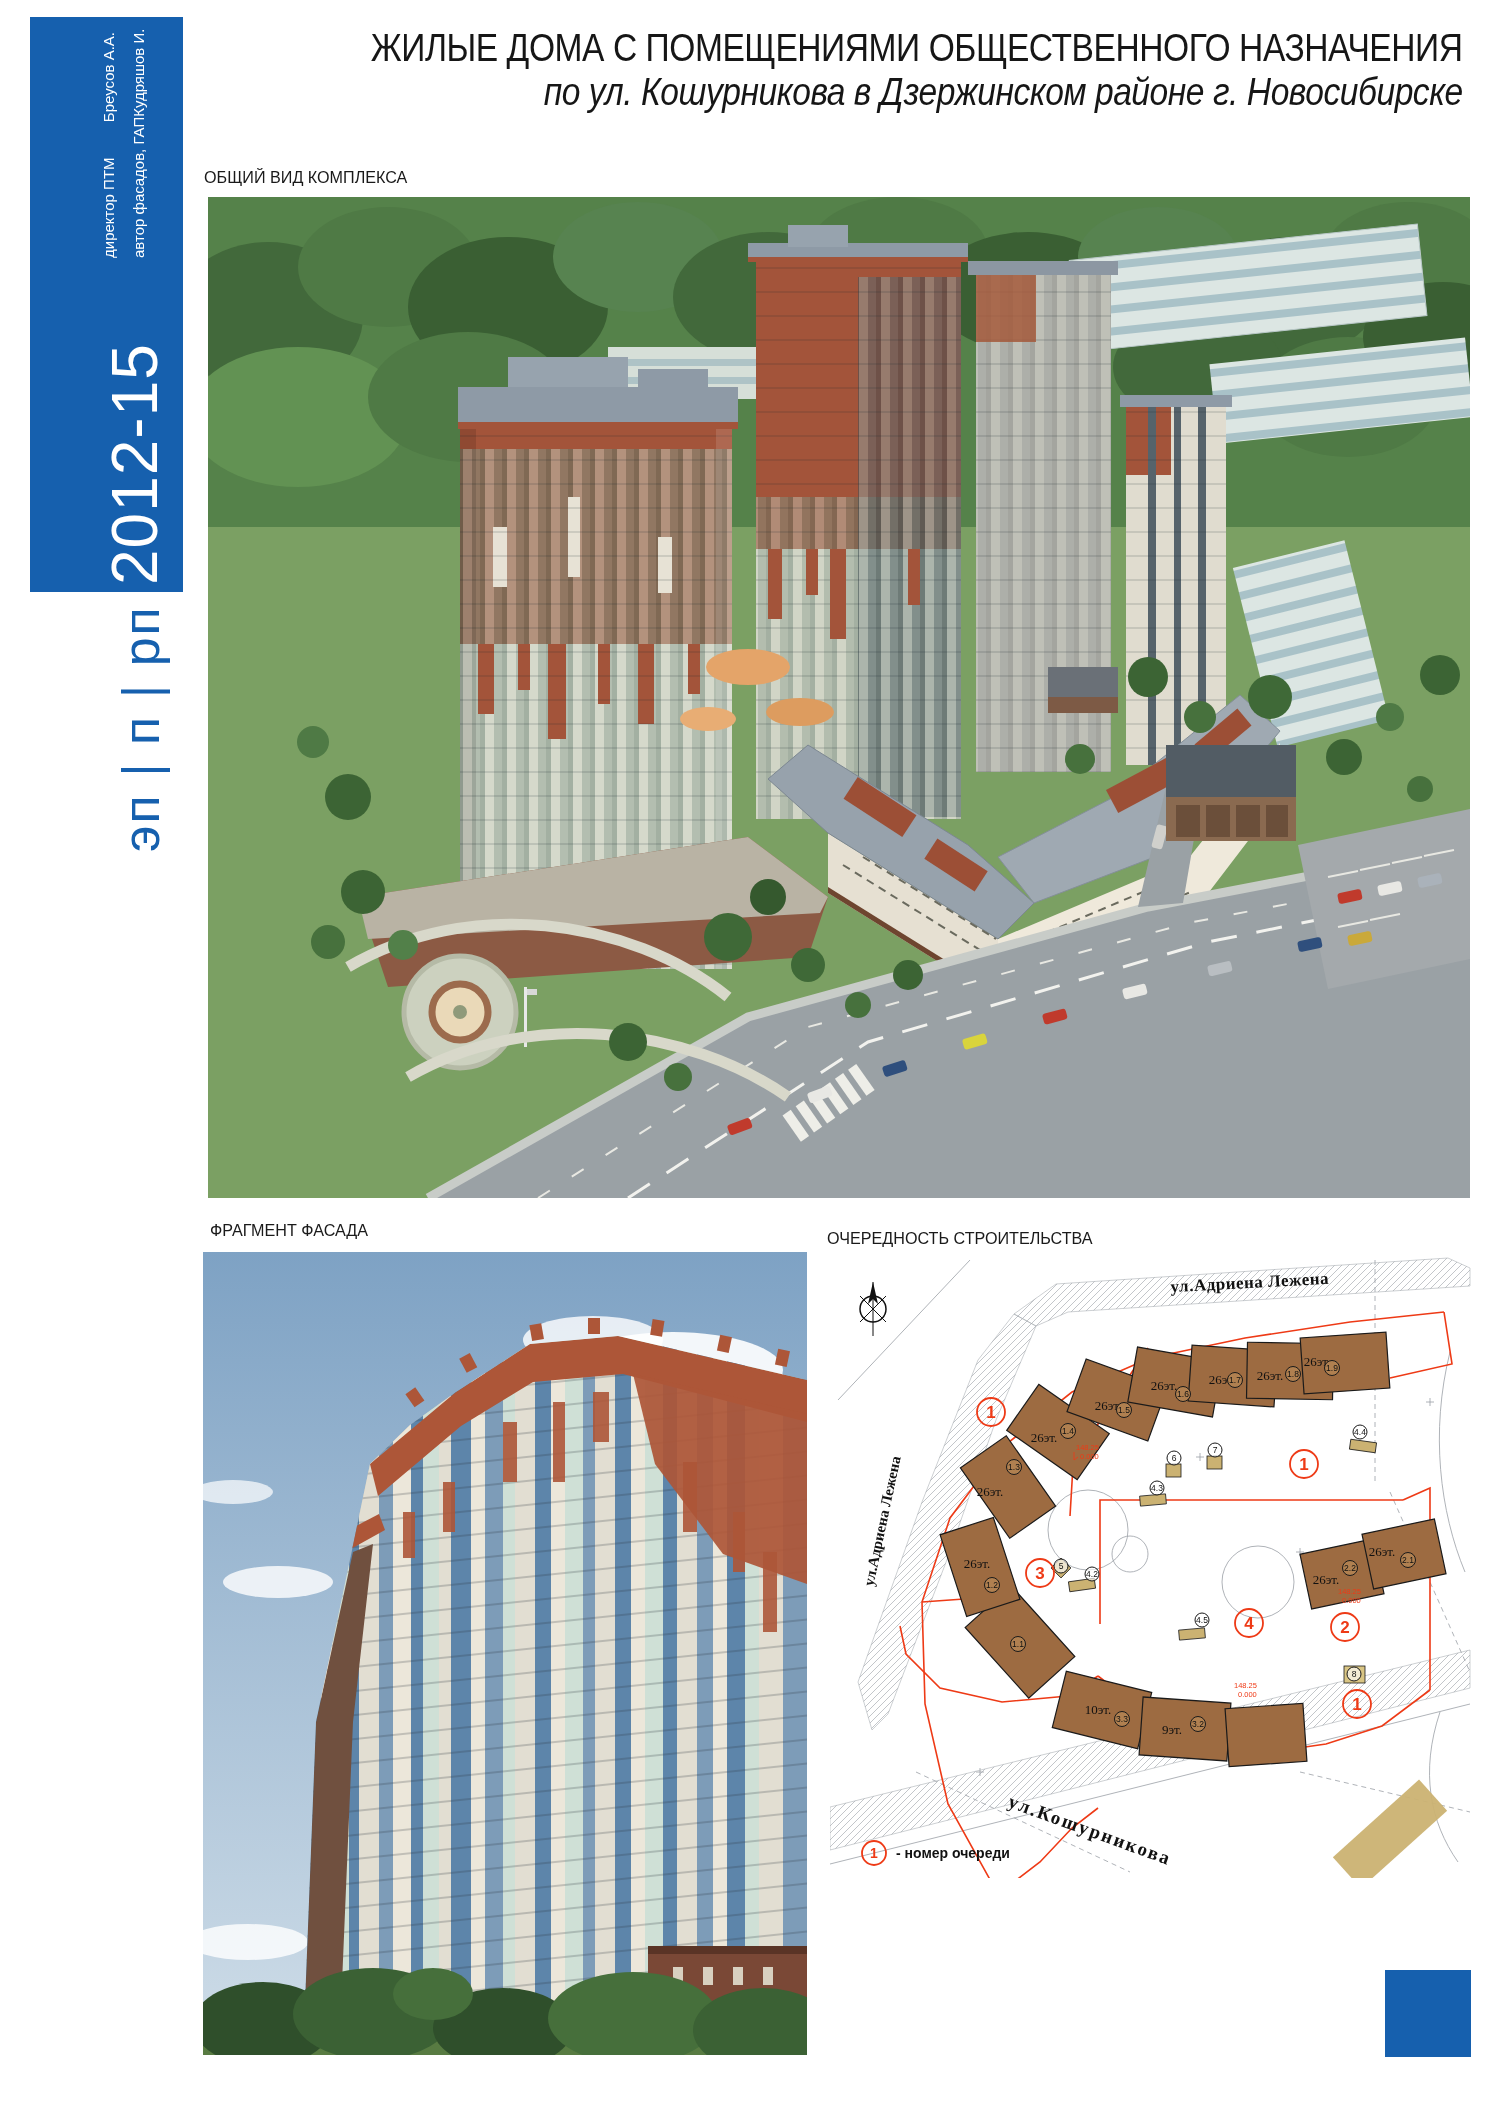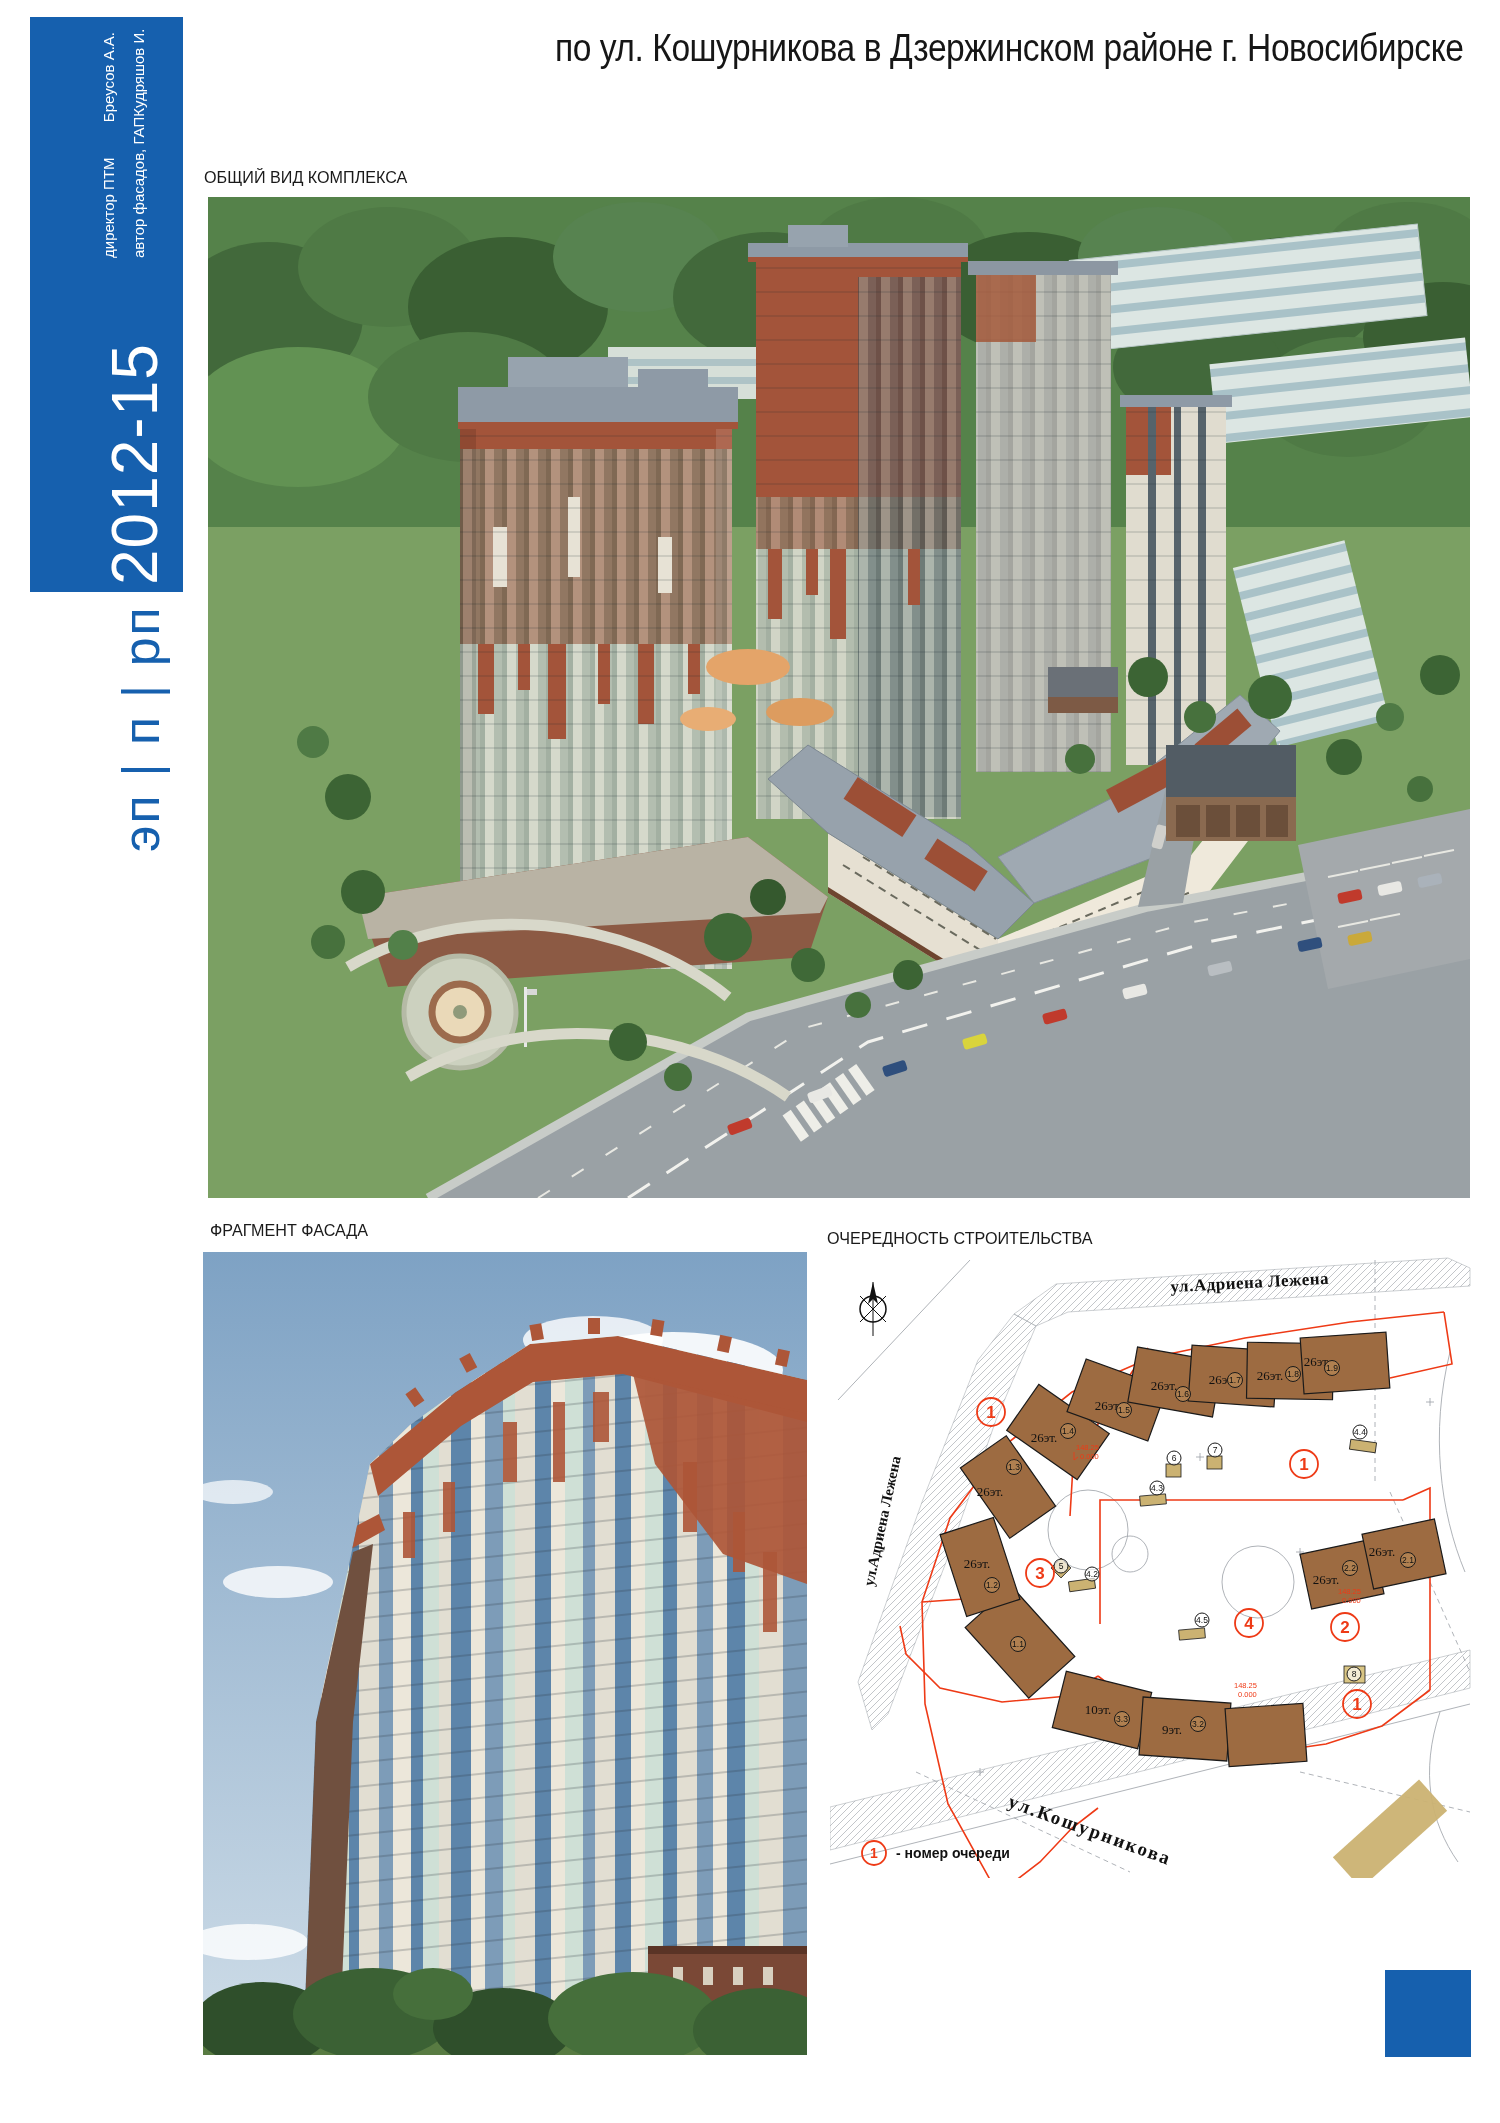--- a/index.html
+++ b/index.html
@@ -8,21 +8,21 @@
   
   .band{position:absolute;left:30px;top:17px;width:153px;height:575px;background:#1660AE;}
   .vtext{position:absolute;transform-origin:0 0;transform:rotate(-90deg);white-space:nowrap;}
   .credit{display:flex;justify-content:space-between;width:226px;color:#fff;font-size:15px;line-height:22px;}
   .years{width:287px;color:#fff;font-size:64px;line-height:70px;letter-spacing:1px;}
   .stage{width:258px;color:#1660AE;font-size:52px;line-height:62px;letter-spacing:2px;}
   
   .title{position:absolute;top:26px;right:37px;text-align:right;color:#161616;}
   .title div{line-height:44px;font-size:39px;letter-spacing:-0.5px;}
   .title .tl{display:inline-block;transform:scaleX(.86);transform-origin:100% 50%;}
-  .t3{font-size:37px;}
+  .t3{font-size:37px;font-style:italic;}
   
   .sec-label{position:absolute;font-size:17px;color:#1a1a1a;white-space:nowrap;}
   .sec-label span{display:inline-block;transform:scaleX(.95);transform-origin:0 50%;}
   
   .fig{position:absolute;overflow:hidden;}
   .blue-square{position:absolute;left:1385px;top:1970px;width:86px;height:87px;background:#1660AE;}
   svg{display:block;}
 </style>
 </head>
 <body>
@@ -35,20 +35,21 @@
     <span>Бреусов А.А.</span>
   </div>
   <div class="vtext credit" style="left:128px;top:258px;">
     <span>автор фасадов, ГАП</span>
     <span>Кудряшов И.</span>
   </div>
   <div class="vtext years" style="left:100px;top:585px;">2012-15</div>
   <div class="vtext stage" style="left:110px;top:852px;">эп | п | рп</div>
 
   <div class="title">
+    <div><span class="tl">ЖИЛЫЕ ДОМА С ПОМЕЩЕНИЯМИ ОБЩЕСТВЕННОГО НАЗНАЧЕНИЯ</span></div>
     <div class="t3"><span class="tl">по ул. Кошурникова в Дзержинском районе г. Новосибирске</span></div>
   </div>
 
   <div class="sec-label" style="left:204px;top:168px;">
     <span>ОБЩИЙ ВИД КОМПЛЕКСА</span></div>
   <div class="sec-label" style="left:210px;top:1221px;">
     <span>ФРАГМЕНТ ФАСАДА</span></div>
   <div class="sec-label" style="left:827px;top:1221px;margin-top:8px;">
     <span>ОЧЕРЕДНОСТЬ СТРОИТЕЛЬСТВА</span></div>
 

